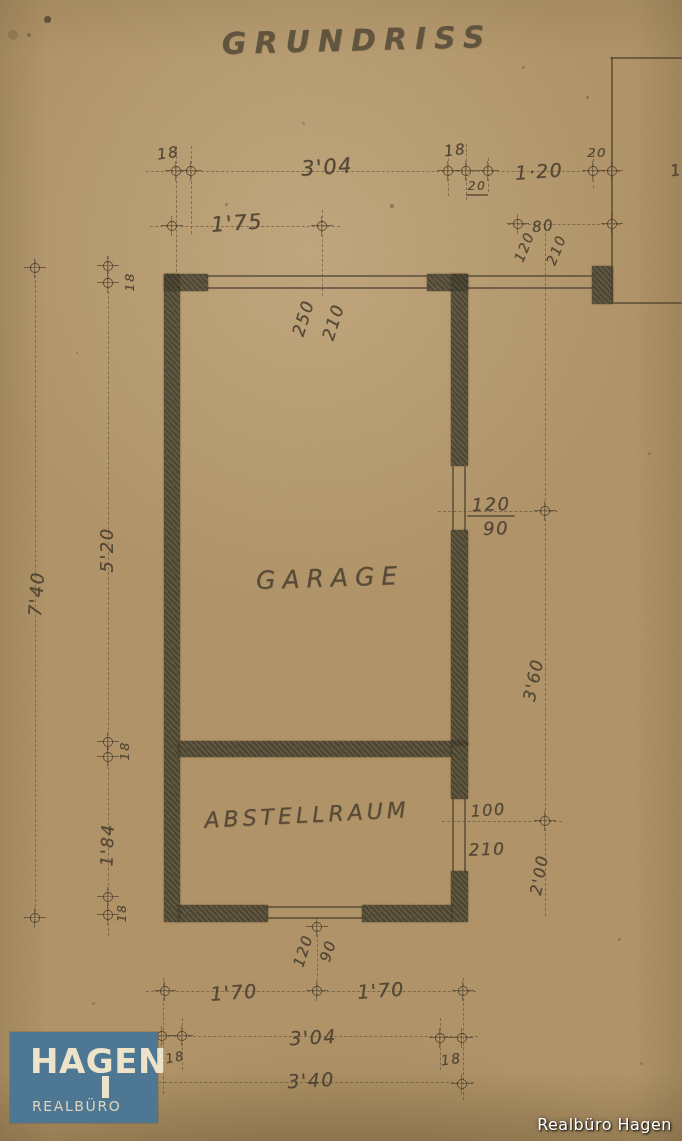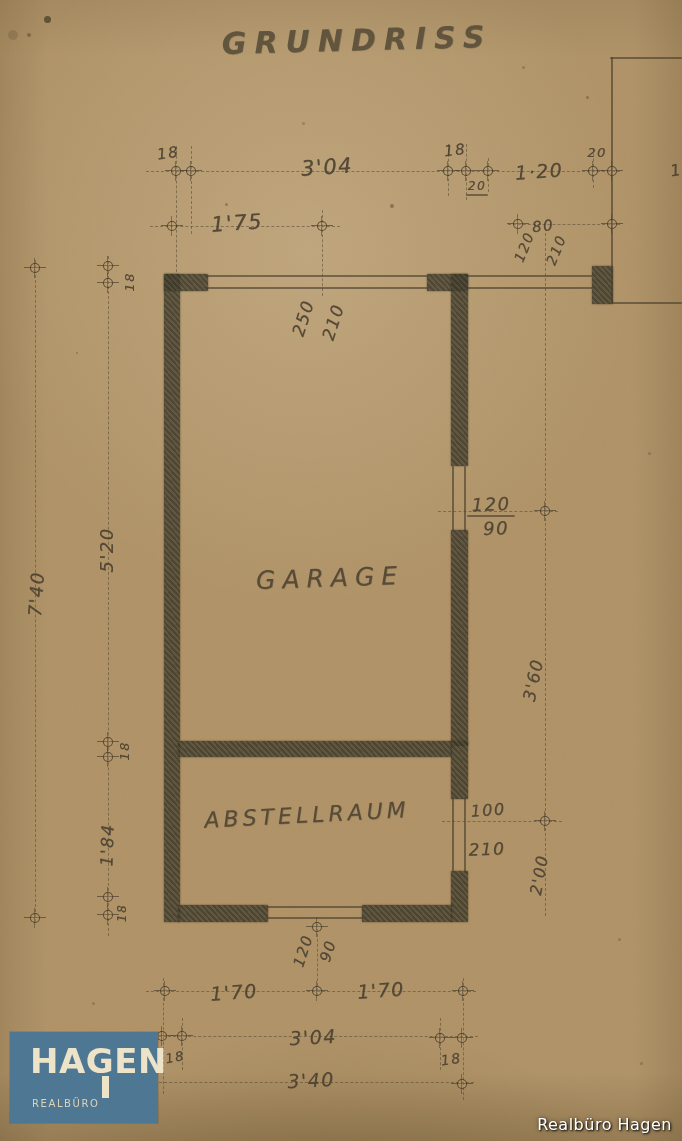--- a/index.html
+++ b/index.html
@@ -37,21 +37,21 @@
     border-radius:50%;background:rgba(190,165,118,.25);}
   .dlabel{position:absolute;color:#4c4232;font-style:italic;letter-spacing:1.5px;white-space:nowrap;
     text-shadow:0.4px 0.4px 0.6px rgba(76,66,46,.55);opacity:.92;}
   .room-label{position:absolute;color:#4e4432;font-style:italic;white-space:nowrap;
     text-shadow:0.5px 0.5px 0.7px rgba(76,66,46,.5);opacity:.9;}
   .speck{position:absolute;background:#4a3e28;border-radius:50%;}
   .logo{position:absolute;left:10px;top:1032px;width:148px;height:91px;z-index:5;
     background:var(--logo-bg,#4e7794);box-shadow:0 0 0 1px rgba(0,0,0,.10);}
   .logo-name{position:absolute;left:20px;top:12px;font-size:34px;font-weight:bold;
     color:var(--logo-text,#ece3c9);letter-spacing:0.5px;line-height:1;}
-  .logo-sub{position:absolute;left:22px;top:67px;font-size:10px;letter-spacing:1.6px;color:#dcd3b8;line-height:1;}
+  .logo-sub{position:absolute;left:22px;top:67px;font-size:14px;letter-spacing:1.6px;color:#dcd3b8;line-height:1;}
   .logo-g{position:absolute;left:92px;top:44px;width:7px;height:22px;background:var(--logo-text,#ece3c9);}
   .watermark{position:absolute;right:10px;bottom:7px;z-index:6;font-size:16px;color:#ffffff;
     text-shadow:1px 1px 2px rgba(0,0,0,.95), 0 0 4px rgba(0,0,0,.55);letter-spacing:.5px;}
 </style>
 </head>
 <body>
 
 <div class="page" style="--paper: #b19468; --wall: #45402e; --logo-bg: #4e7794; --logo-text: #ece3c9;">
   <div class="shade"></div>
   <svg class="noise" width="682" height="1141">

